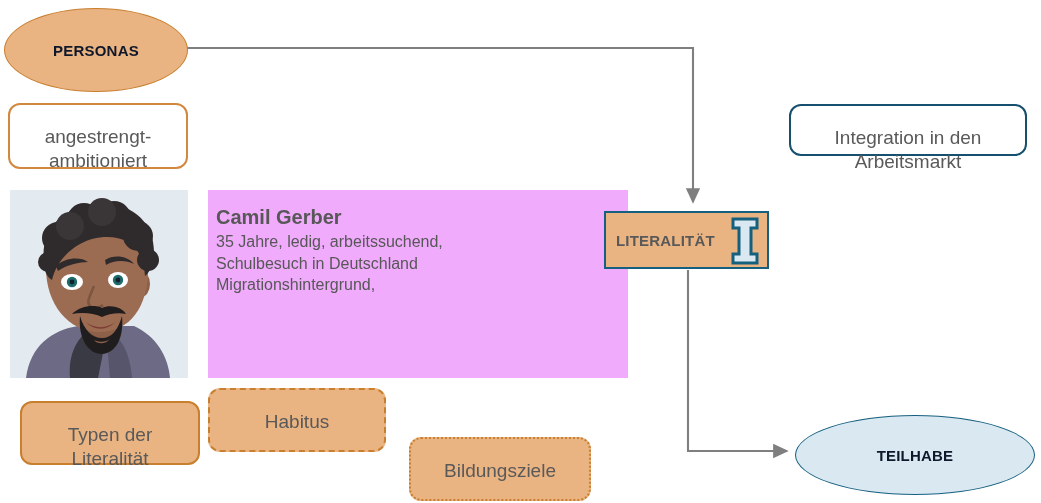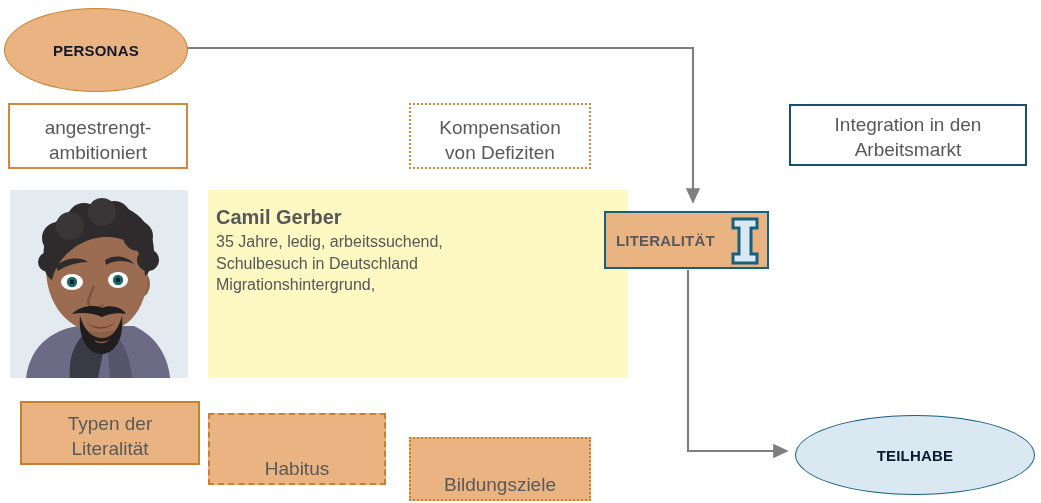--- a/index.html
+++ b/index.html
@@ -60,24 +60,25 @@
     height: 80px;
     background: #dae8f2;
     border: 1.8px solid #16607f;
   }
 
   
   .attr-box {
     position: absolute;
     box-sizing: border-box;
     display: flex;
-    align-items: flex-end;
+    align-items: flex-start;
     justify-content: center;
     text-align: center;
-    padding: 2px 6px;
+    padding: 20px 6px;
+    border-radius: 12px;
   }
   .attr-label {
     font-size: 19px;
     color: #595959;
     line-height: 1.28;
   }
 
   .box-solid-orange-white {
     background: #ffffff;
     border: 2px solid #d2893f;
@@ -104,44 +105,44 @@
   }
   .box-solid-navy-white {
     background: #ffffff;
     border: 2px solid #16506e;
   }
 
   
   #box-angestrengt { left: 8px;   top: 103px; width: 180px; height: 66px; }
   #box-konventionen { left: 208px; top: 103px; width: 178px; height: 66px; }
   #box-kompensation { left: 409px; top: 103px; width: 182px; height: 66px; }
-  #box-integration  { left: 789px; top: 104px; width: 238px; height: 62px; }
+  #box-integration  { left: 789px; top: 104px; width: 238px; height: 52px; }
 
   
   #box-typen        { left: 8px;   top: 401px; width: 180px; height: 64px; margin-left: 12px; }
-  #box-habitus      { left: 208px; top: 413px; width: 178px; height: 72px; }
+  #box-habitus      { left: 208px; top: 388px; width: 178px; height: 64px; }
   #box-bildungsziele{ left: 409px; top: 401px; width: 182px; height: 64px; margin-top: 36px; }
 
   
   #persona-avatar {
     position: absolute;
     left: 10px;
     top: 190px;
     width: 178px;
     height: 188px;
     background: #e4ebf0;
     overflow: hidden;
   }
   #persona-text-panel {
     position: absolute;
     left: 208px;
     top: 190px;
     width: 420px;
     height: 188px;
-    background: #fef9c3;
+    background: #f0abfc;
     box-sizing: border-box;
     padding: 14px 10px 0 8px;
   }
   #persona-name {
     font-size: 20px;
     font-weight: bold;
     color: #575757;
     line-height: 1.32;
     margin: 0 0 1px 0;
   }
@@ -201,26 +202,20 @@
   </div>
 
   <div class="attr-box box-solid-orange-white" id="box-angestrengt">
     <span class="attr-label">
       <span>angestrengt-</span><br>
       <span>ambitioniert</span>
     </span>
   </div>
 
 
-  <div class="attr-box box-dotted-orange-white" id="box-kompensation">
-    <span class="attr-label">
-      <span>Kompensation</span><br>
-      <span>von Defiziten</span>
-    </span>
-  </div>
 
   <div class="attr-box box-solid-navy-white" id="box-integration">
     <span class="attr-label">
       <span>Integration in den</span><br>
       <span>Arbeitsmarkt</span>
     </span>
   </div>
 
   <div id="persona-avatar">
     <svg width="178" height="188" viewBox="0 0 178 188">

